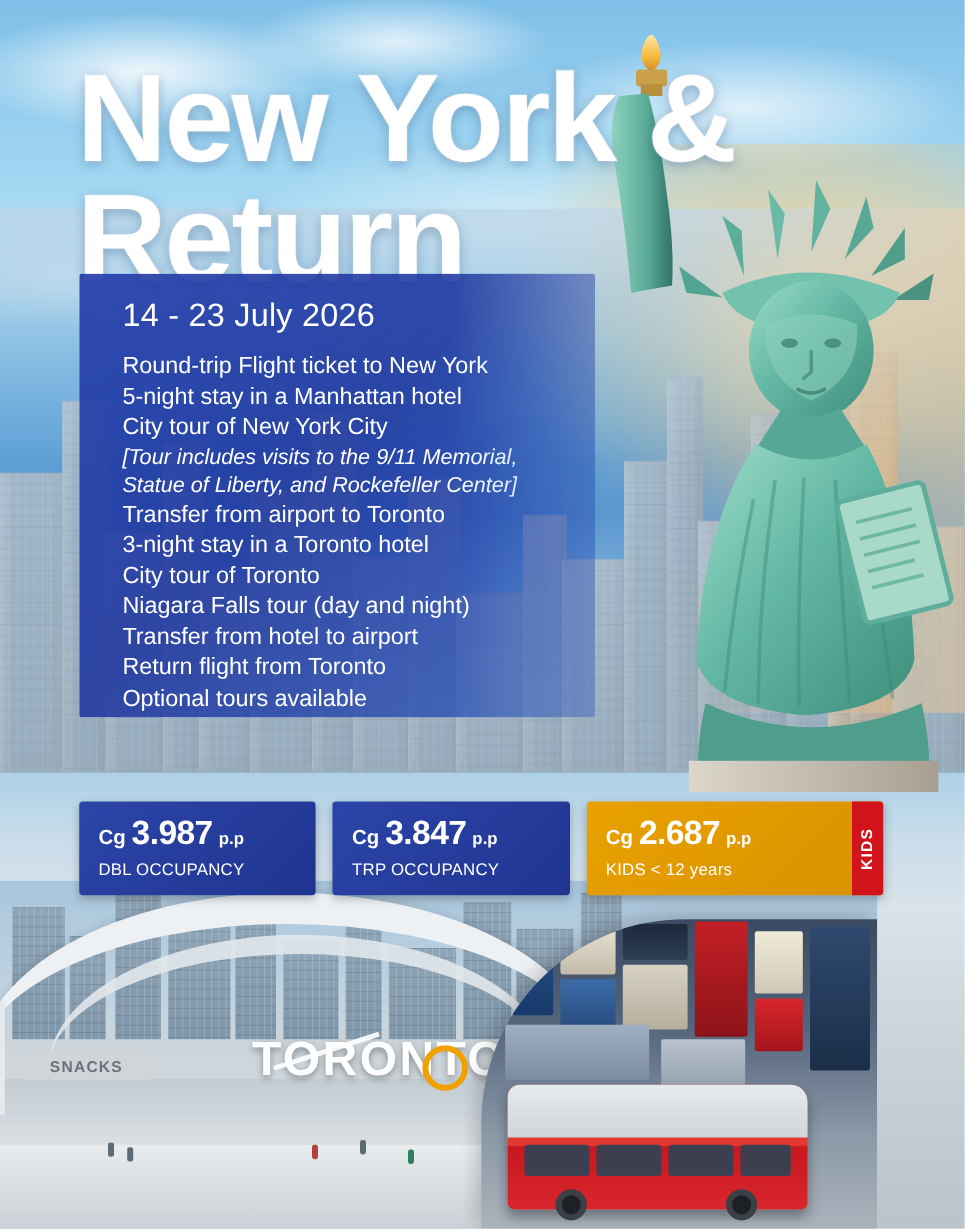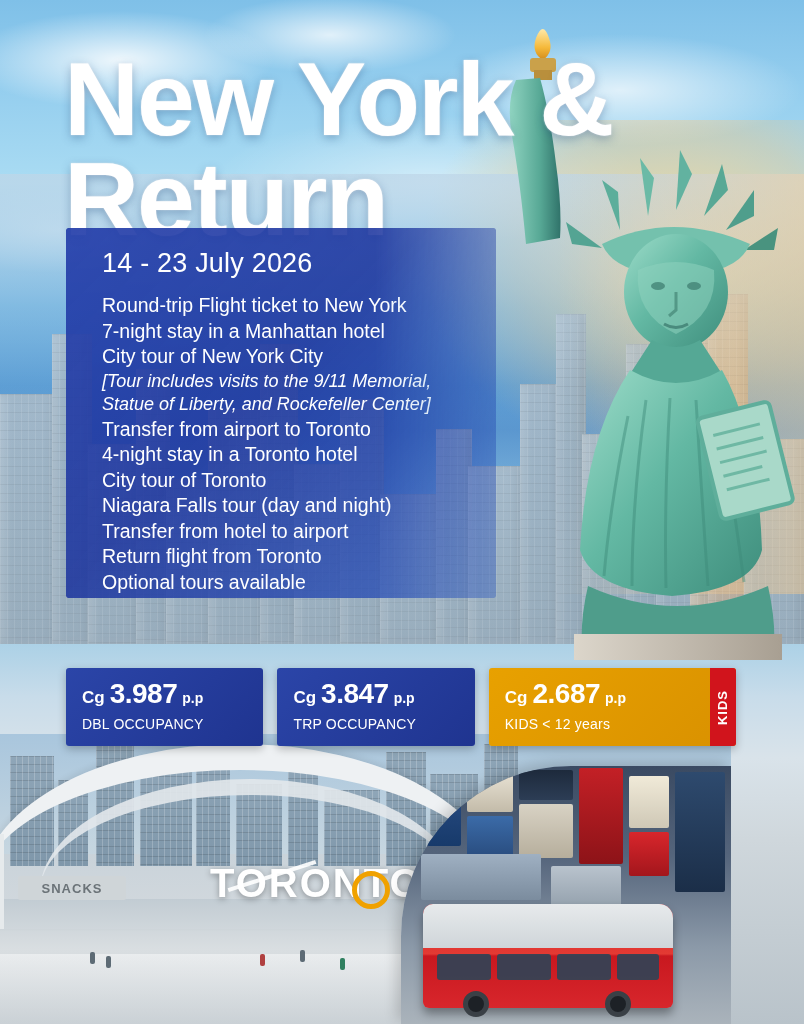--- a/index.html
+++ b/index.html
@@ -352,26 +352,26 @@
 
   <div class="title-wrap">
     <div class="title-line t1">New York &amp;</div>
     <div class="title-line t2">Return</div>
   </div>
 
   <div class="info-panel">
     <div class="dates">14 - 23 July 2026</div>
     <ul class="features">
       <li>Round-trip Flight ticket to New York</li>
-      <li>7-night stay in a Manhattan hotel</li>
+      <li>5-night stay in a Manhattan hotel</li>
       <li>City tour of New York City</li>
       <li class="italic">[Tour includes visits to the 9/11 Memorial,</li>
       <li class="italic"> Statue of Liberty, and Rockefeller Center]</li>
       <li>Transfer from airport to Toronto</li>
-      <li>4-night stay in a Toronto hotel</li>
+      <li>3-night stay in a Toronto hotel</li>
       <li>City tour of Toronto</li>
       <li>Niagara Falls tour (day and night)</li>
       <li>Transfer from hotel to airport</li>
       <li>Return flight from Toronto</li>
       <li>Optional tours available</li>
     </ul>
   </div>
 
   <div class="toronto">
     <div class="tor-sky"></div>

